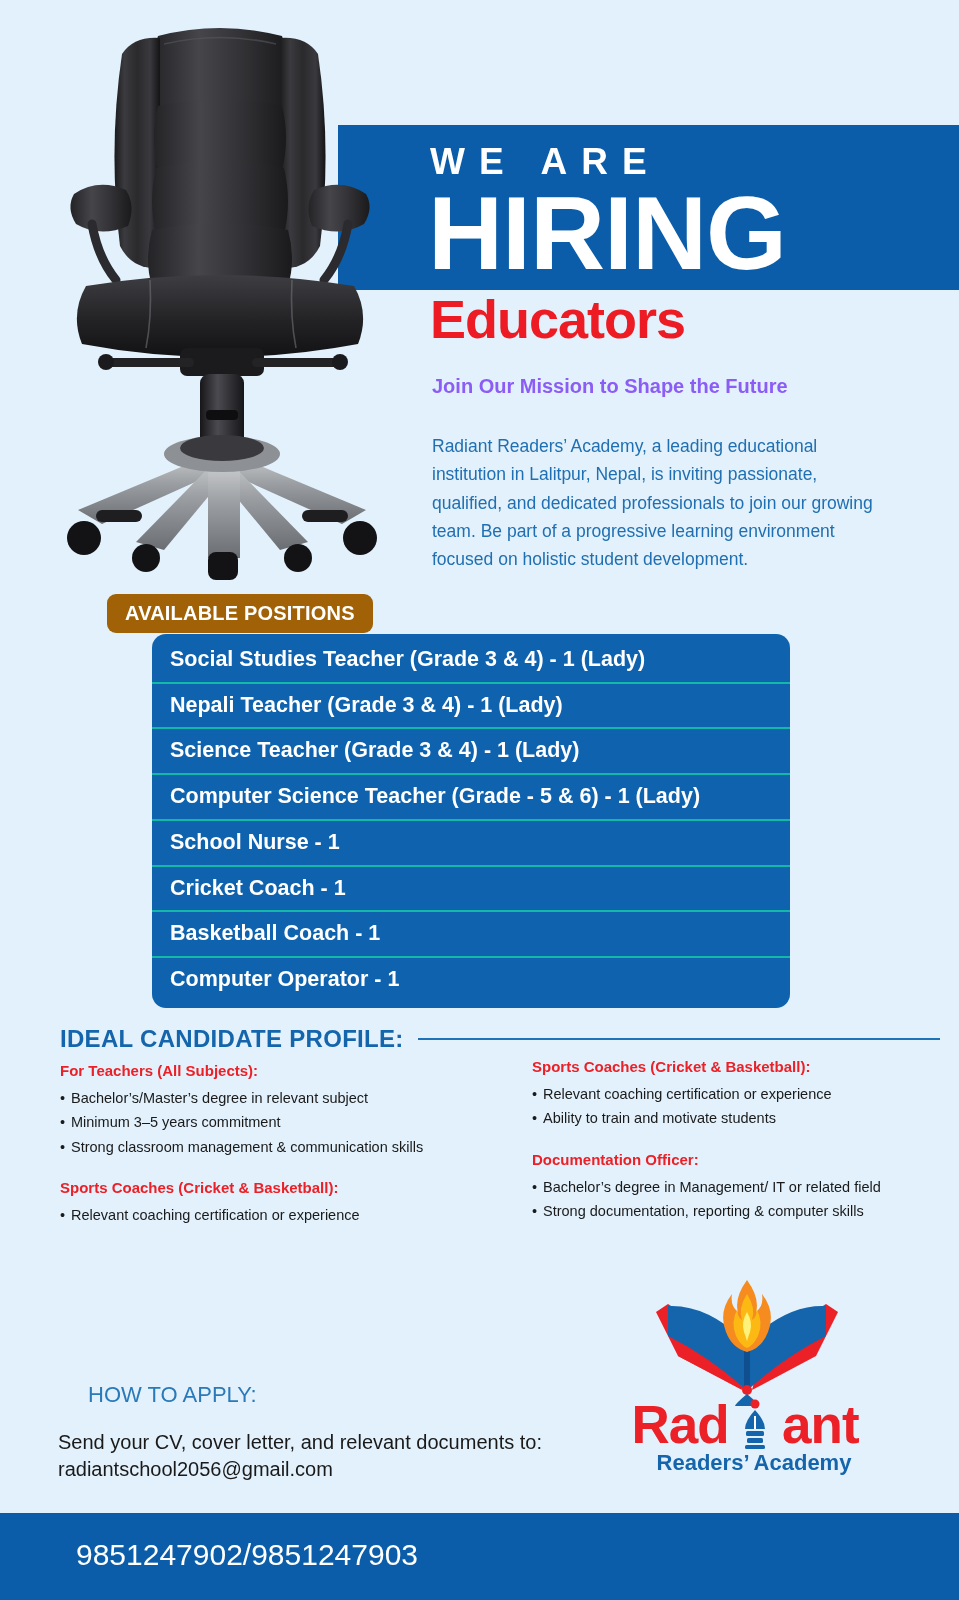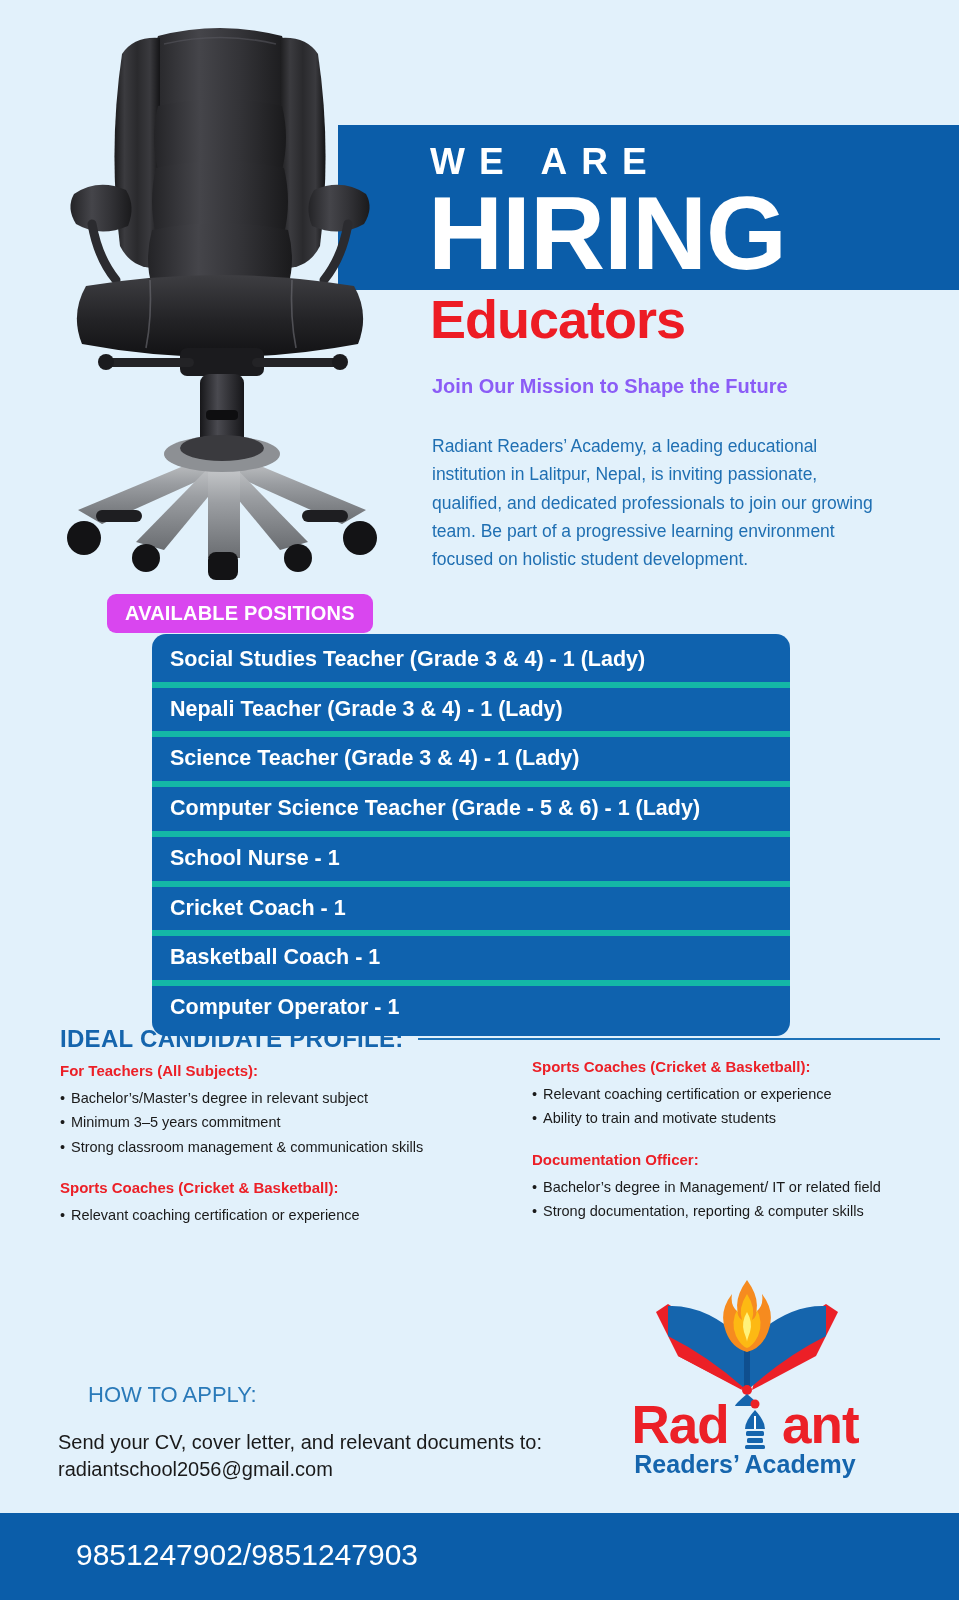--- a/index.html
+++ b/index.html
@@ -42,35 +42,35 @@
 
   
   #chair-photo{
     position:absolute; left:40px; top:18px; width:360px; height:570px;
     z-index:2;
   }
 
   
   #positions-badge{
     position:absolute; left:107px; top:594px; z-index:5;
-    background:#d946ef; color:#ffffff;
+    background:#a16207; color:#ffffff;
     font-size:20px; font-weight:bold;
     padding:8px 18px 8px 18px;
     border-radius:9px;
     letter-spacing:.2px;
   }
   #positions-list{
     position:absolute; left:152px; top:634px; width:638px; z-index:4;
     background:#0f62ae; border-radius:14px; overflow:hidden;
     padding:4px 0 6px 0;
   }
   .position-row{
     color:#ffffff; font-size:21.5px; font-weight:bold;
     padding:9px 0 10px 18px;
-    border-bottom:6px solid #14b8a6;
+    border-bottom:2px solid #14b8a6;
     line-height:1.15;
   }
   .position-row:last-child{ border-bottom:none; }
 
   
   #profile-heading-wrap{
     position:absolute; left:60px; top:1025px; width:880px; z-index:3;
     display:flex; align-items:center; gap:14px;
   }
   #profile-heading{
@@ -112,22 +112,22 @@
   #brand-logo{
     position:absolute; left:590px; top:1278px; width:310px; height:215px; z-index:3;
   }
   #logo-mark{ position:absolute; left:62px; top:0; width:190px; height:128px; }
   #logo-wordmark{
     position:absolute; left:0; top:120px; width:310px; text-align:center;
     color:#ec2027; font-size:53px; font-weight:bold; line-height:1;
     letter-spacing:-1px;
   }
   #logo-subwordmark{
-    position:absolute; left:0; top:174px; width:310px; text-align:center;
-    color:#1565ad; font-size:25px; font-weight:bold; line-height:1;
+    position:absolute; left:9px; top:174px; width:310px; text-align:center;
+    color:#1565ad; font-size:22px; font-weight:bold; line-height:1;
   }
   .logo-i-dot{ position:relative; }
 
   
   #footer-bar{
     position:absolute; left:0; top:1513px; width:959px; height:87px;
     background:#0b5da9; z-index:6;
   }
   #footer-phone{
     position:absolute; left:60px; top:1538px; z-index:7;

